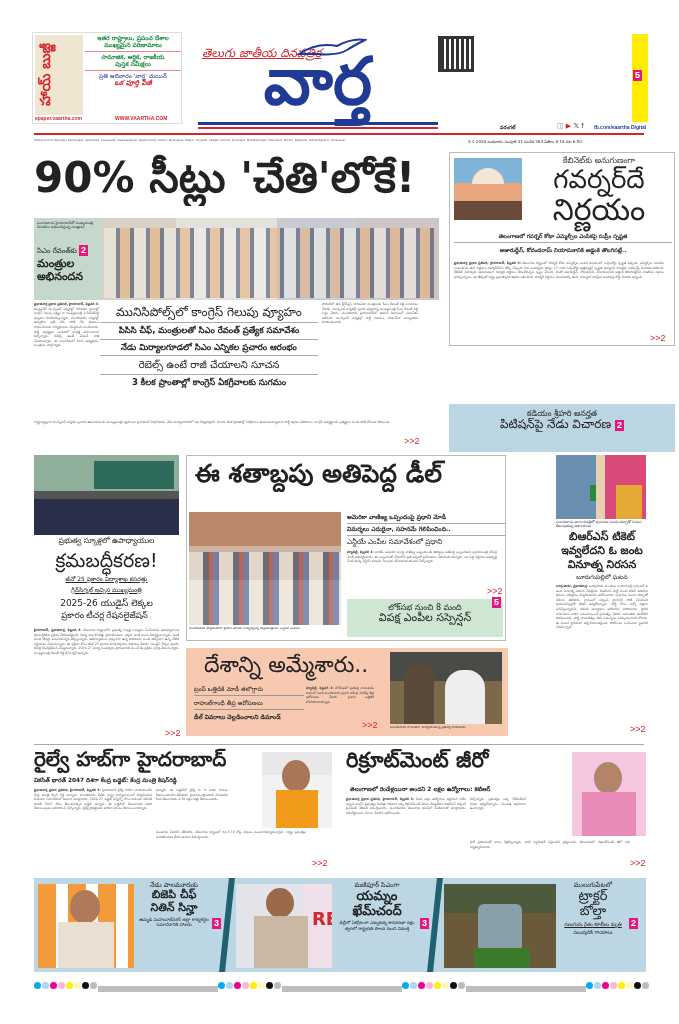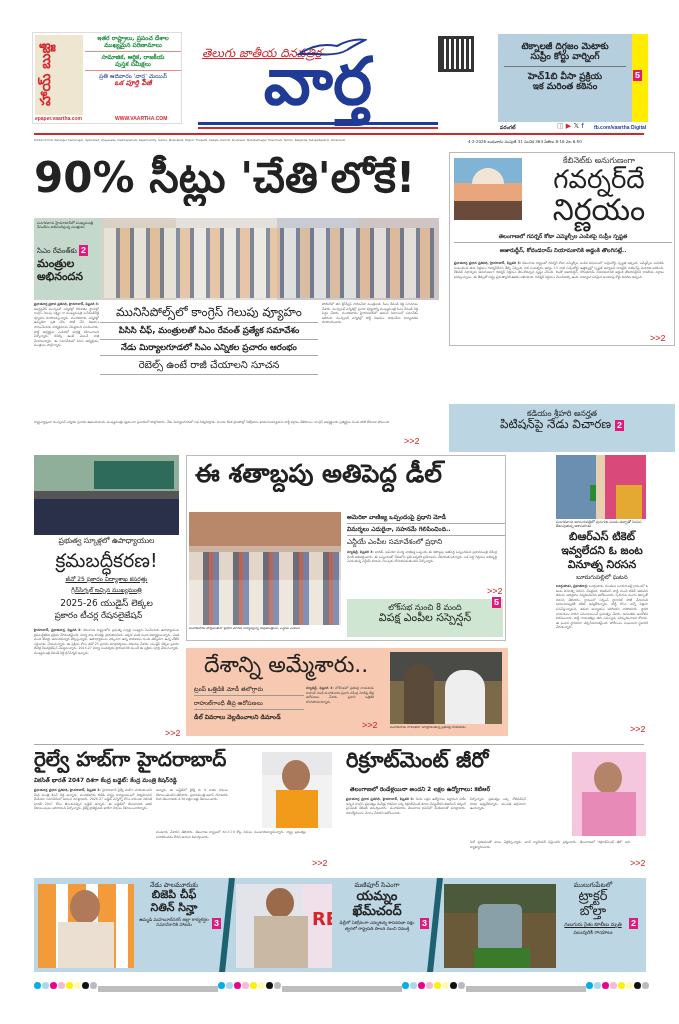--- a/index.html
+++ b/index.html
@@ -37,27 +37,20 @@
   <svg class="abs" style="left:265px;top:4px;" width="70" height="22" viewBox="0 0 70 22">
       <path d="M2 18 Q20 6 40 10 Q55 2 68 4 Q56 10 50 14 Q40 20 20 18 Z" fill="none" stroke="#1f3b95" stroke-width="2"></path>
     </svg>
   <div class="abs" style="left:166px;top:10px;width:240px;height:80px;font-size:66px;font-weight:bold;color:#1f3b95;line-height:80px;text-align:center;">వార్త</div>
   <div class="abs" style="left:166px;top:90px;width:240px;height:3px;background:#1f3b95;"></div>
   <div class="abs" style="left:166px;top:95px;width:240px;height:2px;background:#d3272e;"></div>
 
   <div class="abs" style="left:406px;top:4px;width:36px;height:36px;background:
     repeating-linear-gradient(90deg,#111 0 3px,#fff 3px 5px),#fff;opacity:.85;border:3px solid #111;"></div>
 
-  <div class="abs" style="left:466px;top:2px;width:134px;height:88px;background:#b6cfde;">
-    <div class="t center" style="font-size:9px;margin-top:7px;font-weight:bold;">టెక్నాలజీ దిగ్గజం మెటాకు</div>
-    <div class="t center" style="font-size:9px;font-weight:bold;">సుప్రీం కోర్టు వార్నింగ్</div>
-    <div style="height:1px;background:#777;margin:4px 6px;"></div>
-    <div class="t center" style="font-size:9px;font-weight:bold;">హెచ్1బి వీసా ప్రక్రియ</div>
-    <div class="t center" style="font-size:9px;font-weight:bold;">ఇక మరింత కఠినం</div>
-  </div>
   <div class="abs" style="left:600px;top:2px;width:16px;height:88px;background:#ffec00;"></div>
   <span class="abs pg" style="left:601px;top:38px;">5</span>
 
   <div class="abs" style="left:468px;top:92px;font-size:5px;font-weight:bold;">వరంగల్</div>
   <div class="abs" style="left:525px;top:90px;font-size:7px;">
     <span style="color:#888;">◫</span>
     <span style="color:#d3272e;">▶</span>
     <span>𝕏</span>
     <span style="color:#1f3b95;">f</span>
   </div>
@@ -79,20 +72,21 @@
   </div>
 </div>
 
 <div class="abs body-text" style="left:34px;top:302px;width:65px;height:120px;"><b style="color:#333;">ప్రభాతవార్త ప్రధాన ప్రతినిధి, హైదరాబాద్, ఫిబ్రవరి 3:</b> ఆంధ్రప్రదేశ్ మున్సిపల్ ఎన్నికల్లో 90శాతం స్థానాల్లో కాంగ్రెస్ గెలుపు లక్ష్యం గా ముఖ్యమంత్రి ఎ.రేవంత్‌రెడ్డి వ్యూహం రూపొందిస్తున్నారు. మంగళవారం ఎన్నికల్లో ఉమ్మడిగా ప్రతి చోట పోటీ చేసి విజయం సాధించేందుకు కార్యక్రమాలు చేపట్టాలని సూచించారు. పార్టీ అభ్యర్థుల ఎంపికలో జాగ్రత్త వహించాలని పేర్కొన్నారు. రెబెల్స్ ఉంటే వెంటనే రాజీ చేయాలన్నారు. ఈ సమావేశంలో పిసిసి అధ్యక్షుడు, మంత్రులు పాల్గొన్నారు.</div>
 
 <div class="abs" style="left:100px;top:304px;width:218px;">
   <div class="t center" style="font-size:12px;padding:2px 0;border-bottom:1px solid #aaa;">మునిసిపోల్స్‌లో కాంగ్రెస్ గెలుపు వ్యూహం</div>
   <div class="t center" style="font-size:8.5px;font-weight:bold;padding:3px 0;border-bottom:1px solid #aaa;">పిసిసి చీఫ్, మంత్రులతో సిఎం రేవంత్ ప్రత్యేక సమావేశం</div>
   <div class="t center" style="font-size:8.5px;font-weight:bold;padding:3px 0;border-bottom:1px solid #aaa;">నేడు మిర్యాలగూడలో సిఎం ఎన్నికల ప్రచారం ఆరంభం</div>
   <div class="t center" style="font-size:10px;padding:3px 0;border-bottom:1px solid #aaa;">రెబెల్స్ ఉంటే రాజీ చేయాలని సూచన</div>
+  <div class="t center" style="font-size:8.5px;font-weight:bold;padding:3px 0;">3 కీలక ప్రాంతాల్లో కాంగ్రెస్ ఏకగ్రీవాలకు సుగమం</div>
 </div>
 
 <div class="abs body-text" style="left:322px;top:302px;width:96px;height:88px;">పోలింగ్‌లో తన క్లీన్‌స్వీప్ సాధించేలా మంత్రులకు సీఎం రేవంత్ రెడ్డి సూచనలు చేశారు. మున్సిపల్ ఎన్నికల్లో ప్రచార వ్యూహాన్ని ముఖ్యమంత్రి సీఎం రేవంత్ రెడ్డి సిద్ధం చేశారు. మంగళవారం హైదరాబాద్‌లో ఆయన నివాసంలో సమావేశం జరిగింది. మున్సిపల్ ఎన్నికల్లో పార్టీ విజయం సాధించేలా కార్యాచరణ రూపొందించారు.</div>
 <div class="abs more" style="left:404px;top:436px;">&gt;&gt;2</div>
 <div class="abs body-text" style="left:34px;top:420px;width:370px;height:26px;">రాష్ట్రవ్యాప్తంగా మున్సిపల్ ఎన్నికల ప్రచారం ఊపందుకుంది. ముఖ్యమంత్రి స్వయంగా ప్రచారంలో పాల్గొంటారు. నేడు మిర్యాలగూడలో సభ నిర్వహిస్తారు. మూడు కీలక ప్రాంతాల్లో ఏకగ్రీవాలు ఖాయమయ్యాయని పార్టీ వర్గాలు తెలిపాయి. కాంగ్రెస్ అభ్యర్థులకు ప్రత్యర్థుల నుంచి పోటీ లేకుండా పోయింది.</div>
 
 <div class="abs" style="left:449px;top:152px;width:226px;height:194px;border:1px solid #bbb;">
   <div class="abs photo" style="left:4px;top:5px;width:68px;height:62px;background:linear-gradient(180deg,#7fb4d6 0 40%,#e9a57c 40% 70%,#6a4a3a 70%);">
     <div class="abs" style="left:18px;top:10px;width:32px;height:16px;border-radius:16px 16px 0 0;background:#f2e5d6;"></div>
   </div>
@@ -111,21 +105,21 @@
 </div>
 
 <div class="abs photo" style="left:34px;top:455px;width:145px;height:80px;background:linear-gradient(180deg,#8faf9a 0 45%,#555 45% 55%,#2a2f4a 55%);">
   <div class="abs" style="left:60px;top:6px;width:80px;height:28px;background:#2f6b5a;"></div>
 </div>
 <div class="abs t center" style="left:34px;top:537px;width:145px;font-size:7.5px;">ప్రభుత్వ స్కూళ్లలో ఉపాధ్యాయుల</div>
 <div class="abs t center" style="left:34px;top:550px;width:145px;font-size:19px;">క్రమబద్ధీకరణ!</div>
 <div class="abs t center" style="left:34px;top:576px;width:145px;font-size:6px;text-decoration:underline;">జీవో 25 ప్రకారం విద్యాశాఖ కసరత్తు</div>
 <div class="abs t center" style="left:34px;top:587px;width:145px;font-size:6px;text-decoration:underline;">గ్రీన్‌సిగ్నల్ ఇచ్చిన ముఖ్యమంత్రి</div>
 <div class="abs t center" style="left:34px;top:598px;width:145px;font-size:9px;">2025-26 యుడైస్ లెక్కల</div>
-<div class="abs t center" style="left:26px;top:611px;width:145px;font-size:8.5px;">ప్రకారం టీచర్ల రేషనలైజేషన్</div>
+<div class="abs t center" style="left:32px;top:611px;width:145px;font-size:8.5px;font-family:Liberation Serif, serif;">ప్రకారం టీచర్ల రేషనలైజేషన్</div>
 <div class="abs body-text" style="left:34px;top:628px;width:145px;height:108px;"><b style="color:#333;">హైదరాబాద్, ప్రభాతవార్త, ఫిబ్రవరి 3:</b> తెలంగాణ రాష్ట్రంలోని ప్రభుత్వ స్కూళ్ల సంఖ్యను పెంచేందుకు ఉపాధ్యాయుల క్రమబద్ధీకరణ ప్రక్రియ వేగవంతమైంది. విద్యా శాఖ కసరత్తు ప్రారంభించింది. ఎక్కడ ఎంత మంది విద్యార్థులున్నారు, ఎంత మంది టీచర్లు అవసరమన్నది లెక్కిస్తున్నారు. ఉపాధ్యాయుల ఎక్కువగా ఉన్న పాఠశాలల నుంచి తక్కువగా ఉన్న చోటికి సర్దుబాటు చేయనున్నారు. ఈ ప్రక్రియ కోసం జీవో 25 ప్రకారం మార్గదర్శకాలు విడుదల చేశారు. యుడైస్ లెక్కల ప్రకారం టీచర్ల రేషనలైజేషన్ చేపట్టనున్నారు. 2026-27 విద్యా సంవత్సరం ప్రారంభానికి ముందే ఈ ప్రక్రియ పూర్తి చేయనున్నారు. ముఖ్యమంత్రి రేవంత్ రెడ్డి గ్రీన్‌సిగ్నల్ ఇచ్చారు.</div>
 <div class="abs more" style="left:165px;top:728px;">&gt;&gt;2</div>
 
 <div class="abs" style="left:186px;top:455px;width:320px;height:186px;border:1px solid #bbb;">
   <div class="abs t" style="left:8px;top:4px;width:306px;font-size:25px;font-weight:bold;white-space:nowrap;">ఈ శతాబ్దపు అతిపెద్ద డీల్</div>
   <div class="abs photo" style="left:2px;top:56px;width:152px;height:113px;background:linear-gradient(180deg,#b9876a 0 30%,#ccb3a2 30% 60%,#e8dfd4 60%);">
     <div class="abs" style="left:0;top:40px;width:152px;height:73px;background:repeating-linear-gradient(90deg,#f1ece4 0 14px,#2b3b5a 14px 20px,#b03020 20px 24px,#3c5ba0 24px 30px);opacity:.6;"></div>
   </div>
   <div class="abs t" style="left:160px;top:58px;width:158px;font-size:6px;font-weight:bold;border-bottom:1px solid #aaa;padding-bottom:2px;">అమెరికా వాణిజ్య ఒప్పందంపై ప్రధాని మోడీ</div>
   <div class="abs t" style="left:160px;top:70px;width:158px;font-size:6px;font-weight:bold;border-bottom:1px solid #aaa;padding-bottom:2px;">విమర్శలు ఎదురైనా, సహనమే గెలిపించింది..</div>

